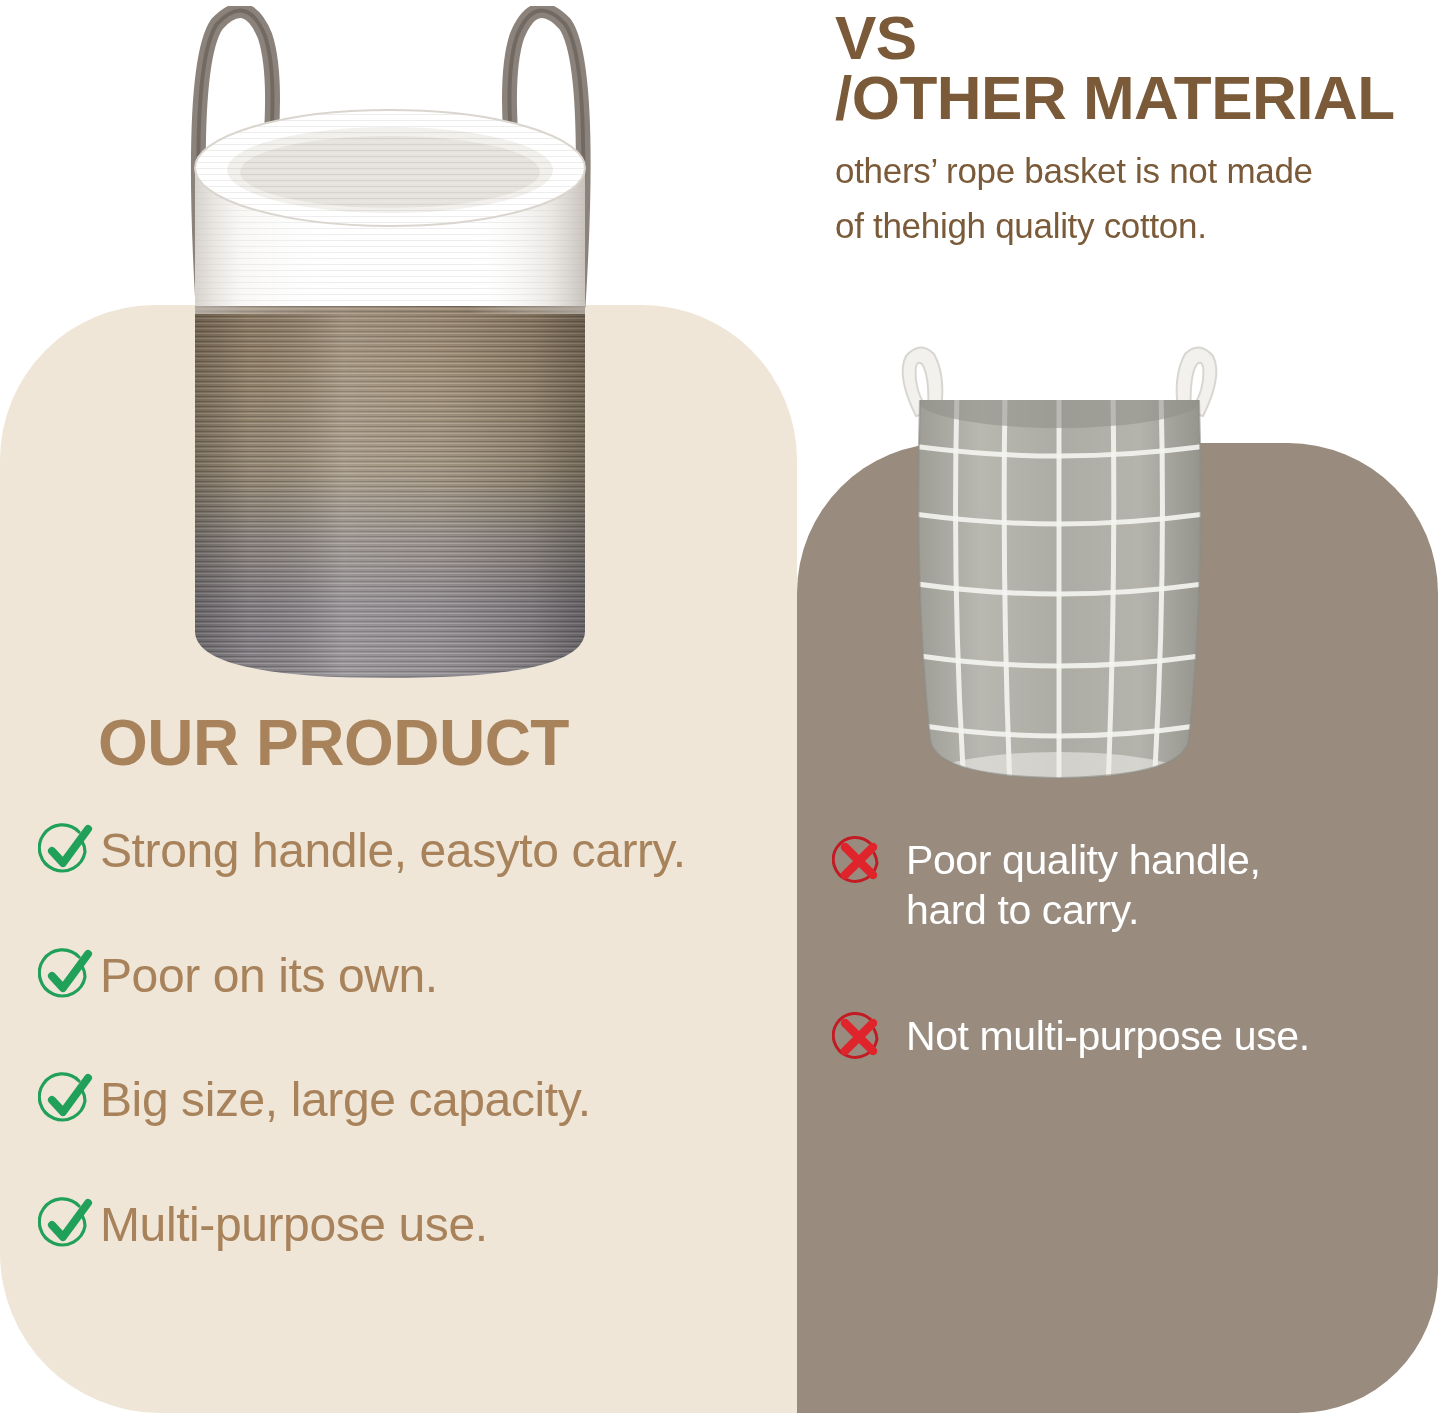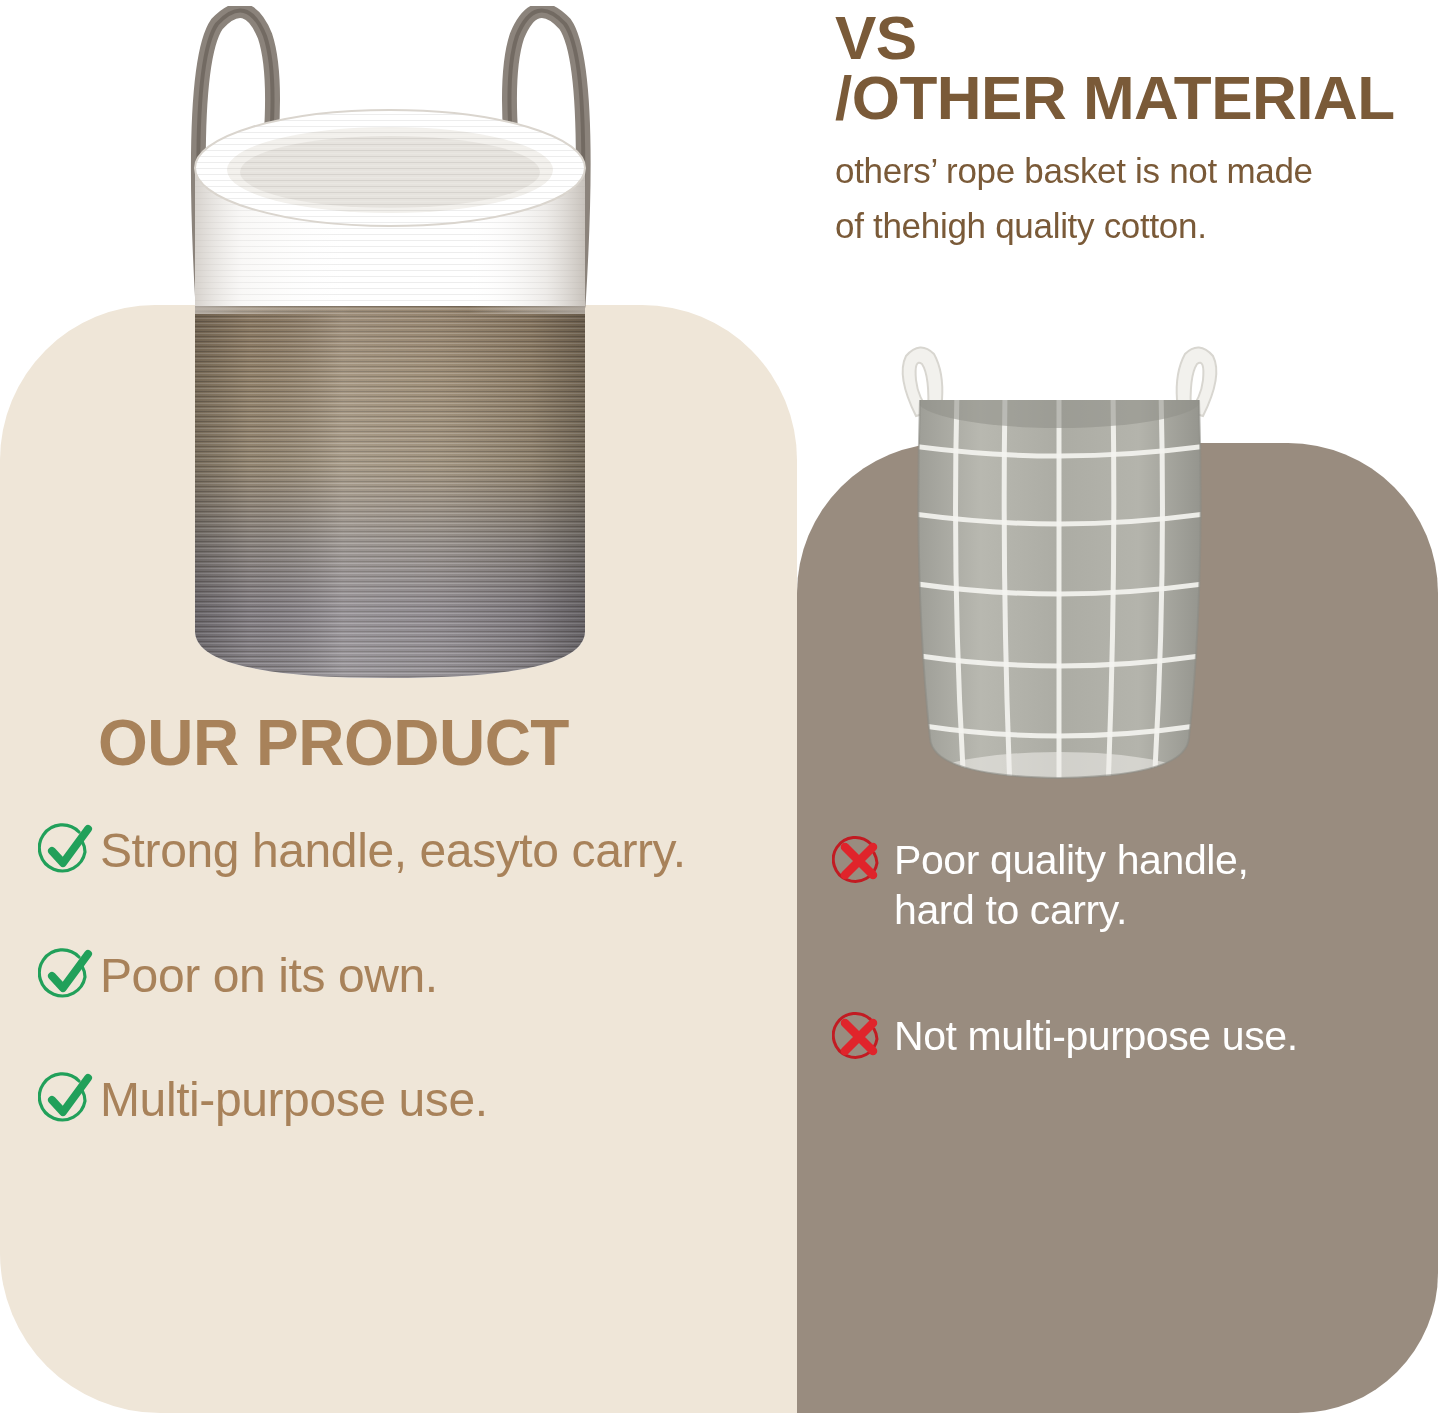--- a/index.html
+++ b/index.html
@@ -106,21 +106,21 @@
     top: 833px;
     width: 600px;
     z-index: 6;
   }
 
   .row {
     display: flex;
     align-items: flex-start;
     margin-bottom: 64px;
   }
-  .list-right .row { margin-bottom: 74px; }
+  .list-right .row { margin-bottom: 74px; gap: 12px; }
   .row:last-child { margin-bottom: 0; }
 
   .row-icon {
     flex: 0 0 auto;
     width: 56px;
     height: 56px;
     margin-right: 6px;
     margin-top: 2px;
   }
   .list-right .row-icon { width: 54px; height: 54px; margin-right: 8px; }
@@ -294,28 +294,37 @@
   <div class="row">
     <span class="row-icon">
       <svg viewBox="0 0 56 56" width="56" height="56">
         <path d="M41,10 A23,23 0 1 0 47,30 A23,23 0 0 0 44,19" fill="none" stroke="#21A05A" stroke-width="3.2" stroke-linecap="round"></path>
         <path d="M14,29 L25,41 L50,7" fill="none" stroke="#21A05A" stroke-width="8" stroke-linecap="round" stroke-linejoin="round"></path>
       </svg>
     </span>
     <span class="row-text">Poor on its own.</span>
   </div>
 
-
   <div class="row">
     <span class="row-icon">
       <svg viewBox="0 0 56 56" width="56" height="56">
         <path d="M41,10 A23,23 0 1 0 47,30 A23,23 0 0 0 44,19" fill="none" stroke="#21A05A" stroke-width="3.2" stroke-linecap="round"></path>
         <path d="M14,29 L25,41 L50,7" fill="none" stroke="#21A05A" stroke-width="8" stroke-linecap="round" stroke-linejoin="round"></path>
       </svg>
     </span>
+    <span class="row-text">Big size, large capacity.</span>
+  </div>
+
+  <div class="row">
+    <span class="row-icon">
+      <svg viewBox="0 0 56 56" width="56" height="56">
+        <path d="M41,10 A23,23 0 1 0 47,30 A23,23 0 0 0 44,19" fill="none" stroke="#21A05A" stroke-width="3.2" stroke-linecap="round"></path>
+        <path d="M14,29 L25,41 L50,7" fill="none" stroke="#21A05A" stroke-width="8" stroke-linecap="round" stroke-linejoin="round"></path>
+      </svg>
+    </span>
     <span class="row-text">Multi-purpose use.</span>
   </div>
 
 </div>
 
 <div class="list-right">
 
   <div class="row">
     <span class="row-icon">
       <svg viewBox="0 0 54 54" width="54" height="54">

